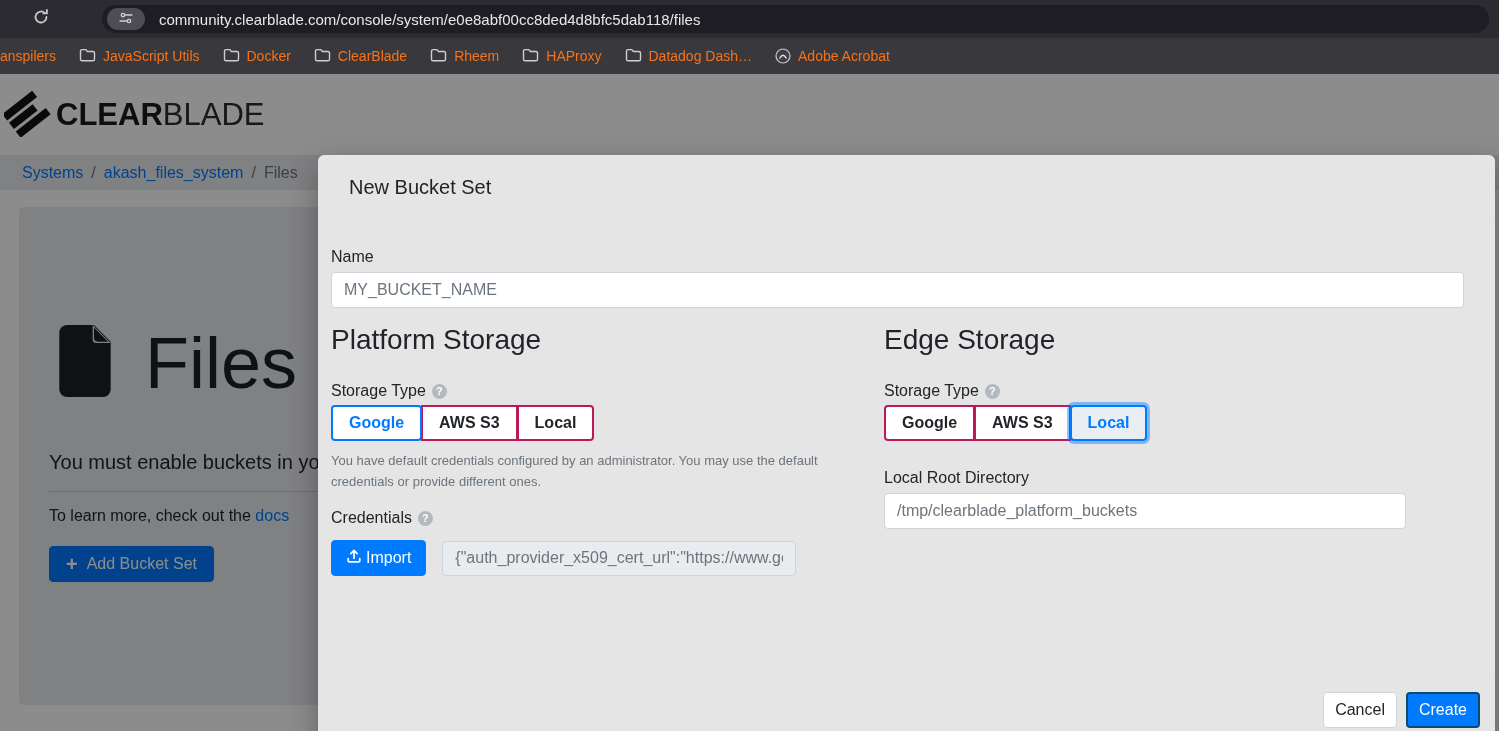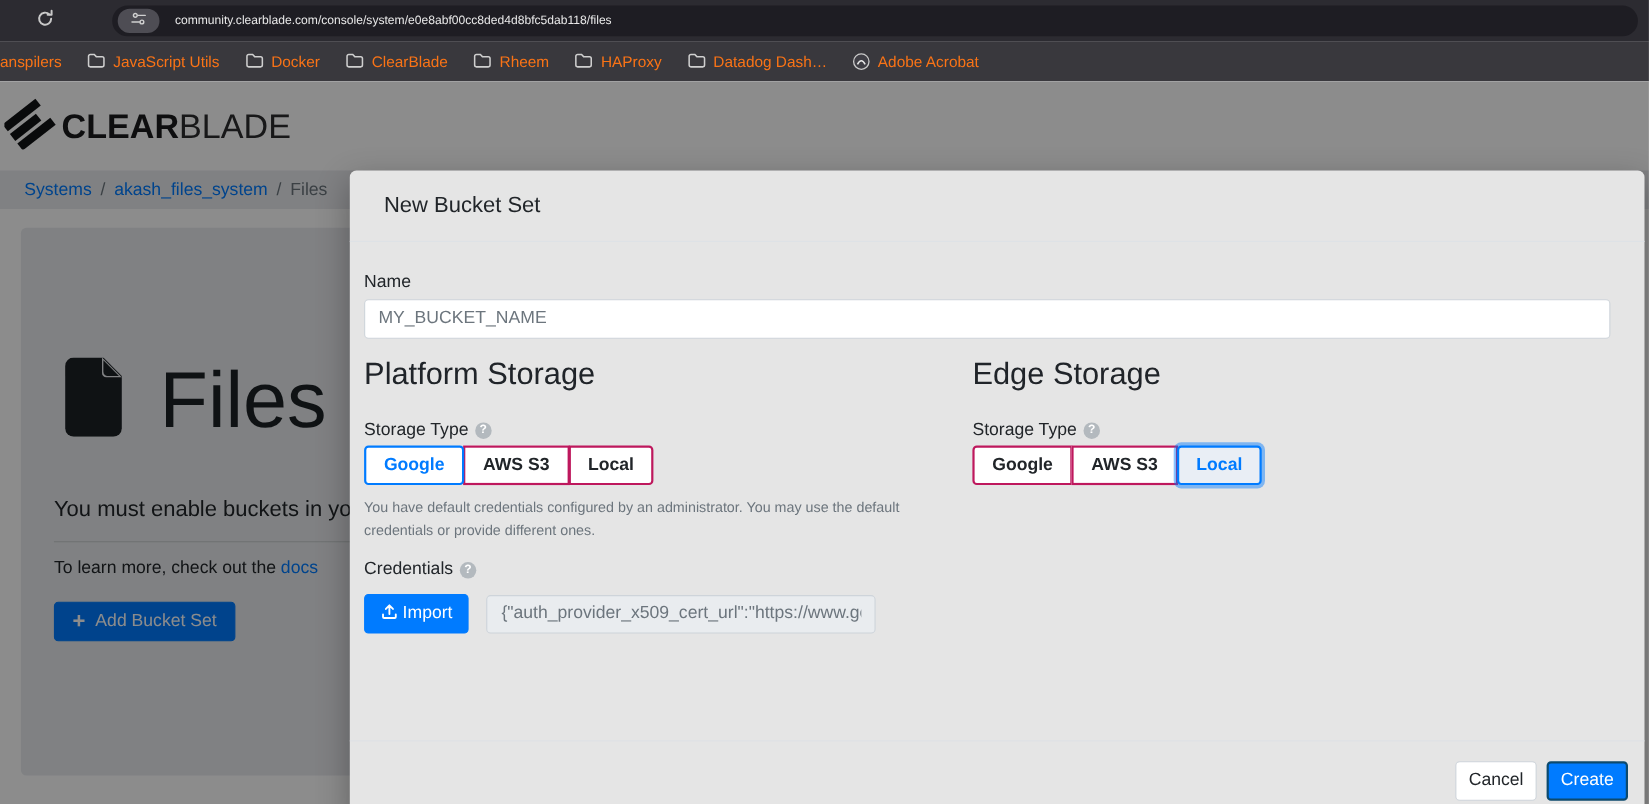--- a/index.html
+++ b/index.html
@@ -27,21 +27,21 @@
     background: #1e1d23; border-radius: 14px;
     display: flex; align-items: center;
   }
   .url-chip {
     width: 38px; height: 22px; margin-left: 5px;
     background: #4e4d54; border-radius: 11px;
     display: flex; align-items: center; justify-content: center;
     flex: 0 0 auto; cursor: pointer;
   }
   .url-text {
-    margin-left: 14px; font-size: 11px; color: #e8e8e8;
+    margin-left: 14px; font-size: 15px; color: #e8e8e8;
     white-space: nowrap; overflow: hidden;
   }
   .chrome-bookmarks {
     height: 36px; background: #39383d;
     display: flex; align-items: center;
   }
   .bm {
     display: flex; align-items: flex-start; gap: 7px;
     margin-right: 23px; cursor: pointer;
     font-size: 14px; color: #f97316; white-space: nowrap;
@@ -371,20 +371,24 @@
             <div class="field-label">
               <span>Storage Type</span>
               <span class="help-icon">?</span>
             </div>
             <div class="btn-group">
               <button class="gbtn">Google</button>
               <button class="gbtn">AWS S3</button>
               <button class="gbtn sel-focus">Local</button>
             </div>
 
+            <div class="edge-dir-group">
+              <label class="field-label">Local Root Directory</label>
+              <input class="text-input val-gray" type="text" value="/tmp/clearblade_platform_buckets" style="">
+            </div>
           </div>
         </div>
 
       </div>
       <div class="modal-footer">
         <button class="btn-cancel">Cancel</button>
         <button class="btn-create">Create</button>
       </div>
     </div>
 

